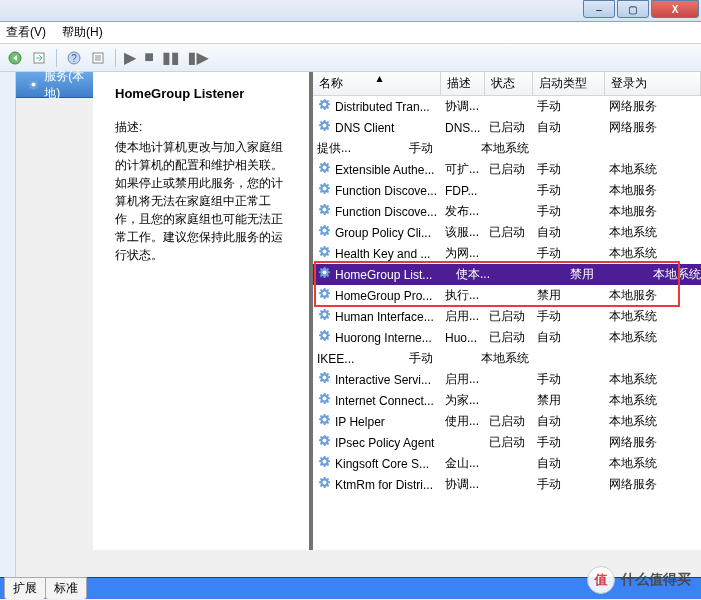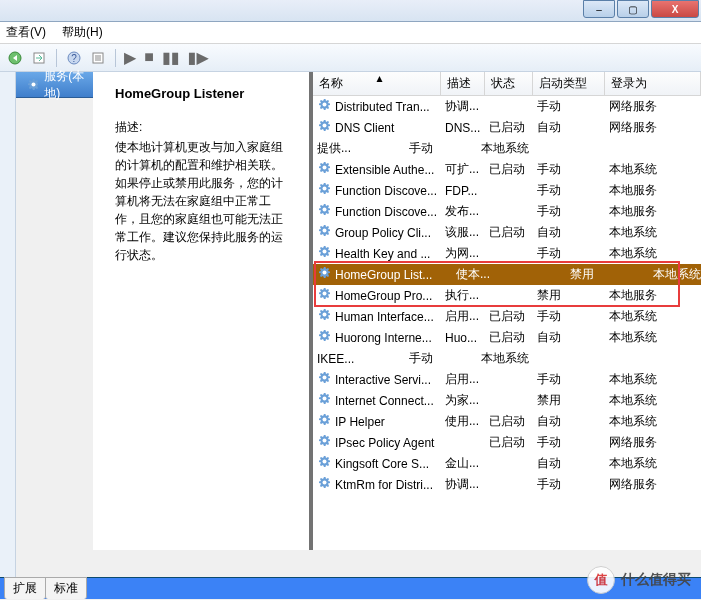--- a/index.html
+++ b/index.html
@@ -38,21 +38,21 @@
 .col-state { width: 48px; }
 .col-start { width: 72px; }
 .col-login { flex: 1; }
 .sort-arrow { display: flex; justify-content: center; }
 
 .list-body { position: relative; }
 .row { display: flex; height: 21px; font-size: 12px; align-items: center; padding-left: 4px; }
 .row > div { white-space: nowrap; overflow: hidden; text-overflow: ellipsis; }
 .row .col-name { display: flex; align-items: center; gap: 4px; }
 .svc-icon { width: 14px; height: 14px; flex-shrink: 0; }
-.row.selected { background: #a16207; color: #fff; gap: 11px; }
+.row.selected { background: #4c1d95; color: #fff; gap: 11px; }
 
 .highlight-box { position: absolute; border: 2px solid #e83c3c; pointer-events: none; }
 
 .tabs { height: 22px; background: #3b82f6; display: flex; align-items: flex-end; padding-left: 4px; font-size: 12px; border-top: 1px solid #0c4a6e; }
 .tab { padding: 2px 8px; border: 1px solid #aaa; border-bottom: none; background: #f4f4f4; margin-right: -1px; border-radius: 0 0 3px 3px; }
 
 .watermark { position: absolute; right: 10px; bottom: 6px; display: flex; align-items: center; gap: 6px; font-size: 14px; font-weight: bold; color: #444; opacity: 0.9; pointer-events: none; }
 .watermark .circle { width: 28px; height: 28px; border-radius: 50%; background: #fff; border: 1px solid #ccc; display: flex; align-items: center; justify-content: center; font-size: 13px; color: #d33; }
 
 svg.gear path { fill: #6ba0d8; }

